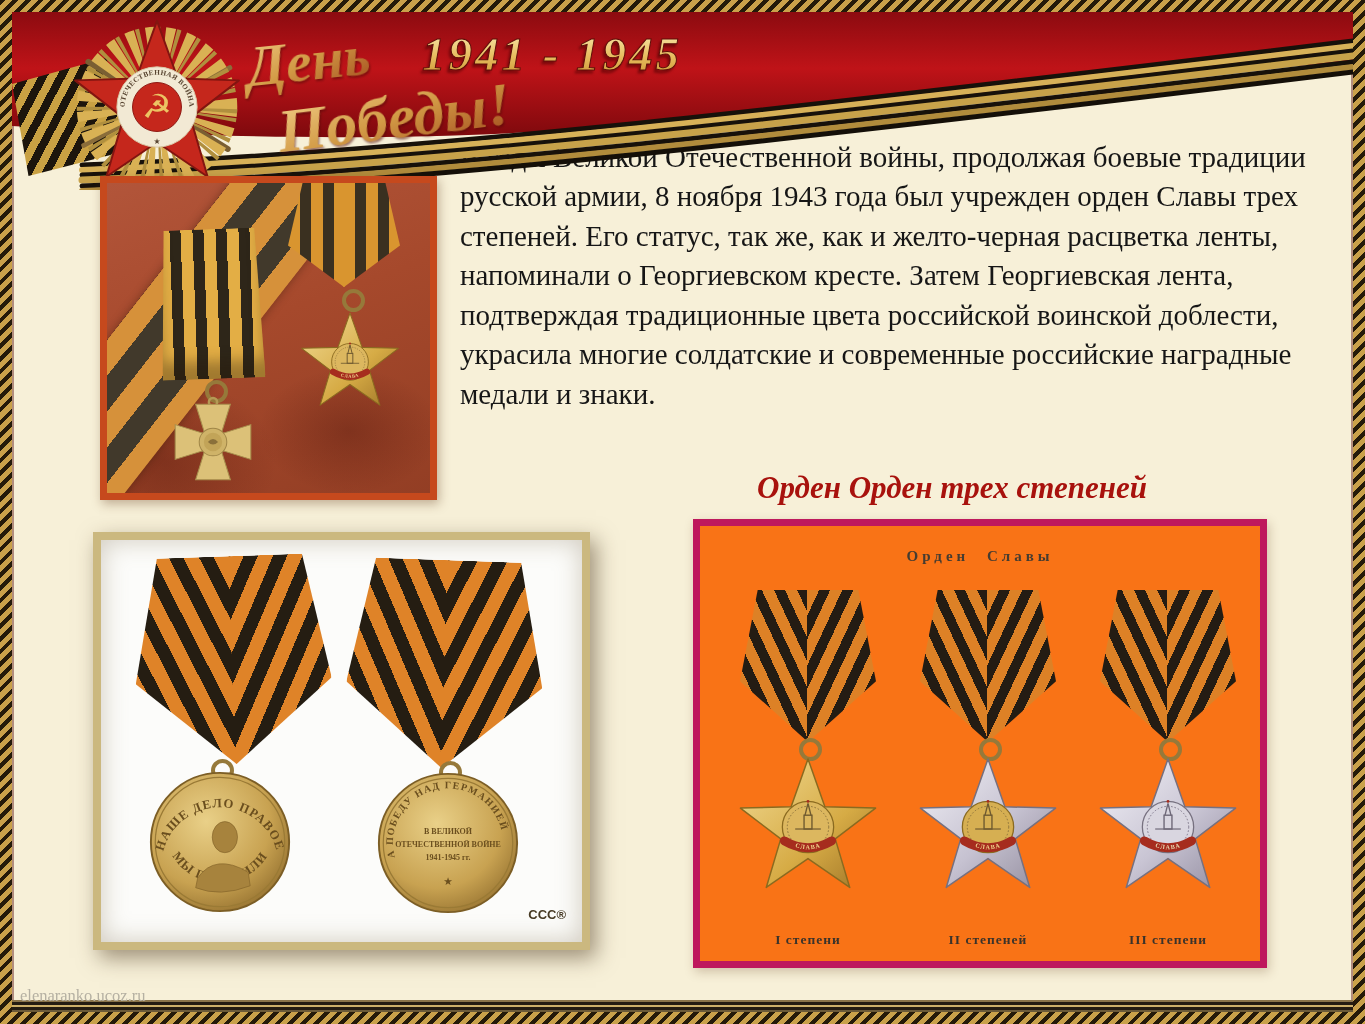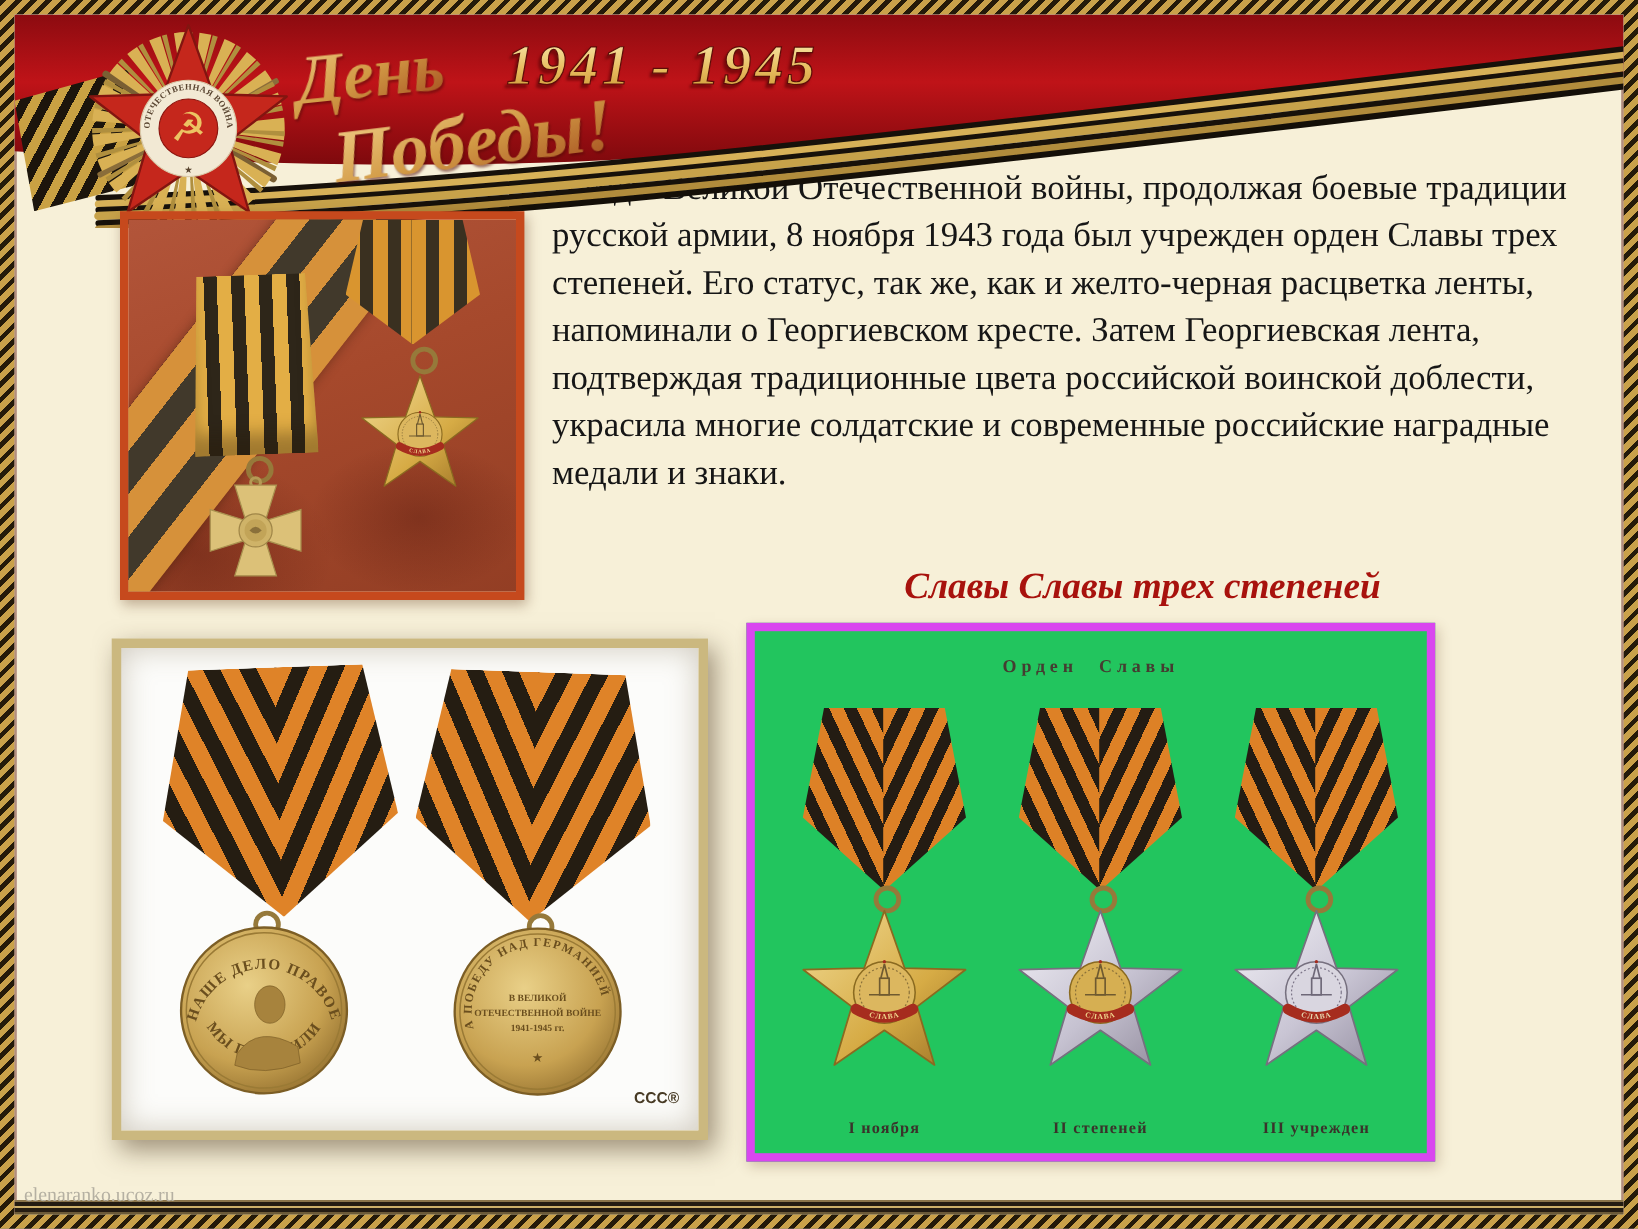--- a/index.html
+++ b/index.html
@@ -43,22 +43,22 @@
   .bodytext{position:absolute;left:448px;top:126px;width:876px;margin:0;
             font:29px/1.36 "Liberation Serif",serif;color:#161616;}
   .caption{position:absolute;left:620px;top:458px;width:640px;margin:0;text-align:center;
            font:italic 700 31px "Liberation Serif",serif;color:#a8120d;}
 
   .photo2{position:absolute;left:81px;top:520px;width:481px;height:402px;
           border:8px solid #cbb87f;background:#fcfcfa;overflow:hidden;
           box-shadow:6px 8px 20px rgba(70,50,25,.5), inset 0 0 26px rgba(140,125,95,.4);}
   .mark{position:absolute;right:16px;bottom:20px;font:700 13px "Liberation Sans",sans-serif;color:#473a24;margin-top:36px;}
 
-  .photo3{position:absolute;left:610px;top:507px;width:560px;height:435px;
-          border:7px solid #d946ef;background:#22c55e;overflow:hidden;
+  .photo3{position:absolute;left:681px;top:507px;width:560px;height:435px;
+          border:7px solid #be185d;background:#f97316;overflow:hidden;
           box-shadow:2px 4px 10px rgba(90,50,20,.25);}
   .p3title{position:absolute;left:0;top:22px;width:100%;text-align:center;
            font:700 15px "Liberation Serif",serif;letter-spacing:4px;word-spacing:10px;color:#453c31;}
   .p3cap{position:absolute;top:406px;width:150px;text-align:center;
          font:700 13.5px "Liberation Serif",serif;letter-spacing:1px;color:#3a332b;}
 
   .stripe{position:absolute;left:0;right:0;top:988px;height:13px;
           background:linear-gradient(180deg,#8a744a 0 2px,#241c12 2px 5px,#cdb06a 5px 7px,#241c12 7px 10px,#6b5a38 10px 13px);}
   .watermark{position:absolute;left:8px;top:974px;font:16.5px "Liberation Serif",serif;color:#b5b0a2;text-align:right;}
   svg text{font-family:"Liberation Serif",serif;}
@@ -160,21 +160,21 @@
       <circle cx="75" cy="46" r="1.4" fill="#a62c1e"></circle>
       <path d="M62,74 H88" stroke="#6f5a30" stroke-width="1.2"></path>
       <path d="M51,86 Q75,100 99,86" stroke="#a62c1e" stroke-width="9" fill="none" stroke-linecap="round"></path>
       <text font-size="6.3" font-weight="bold" fill="#f0d48c" letter-spacing="1">
         <textPath href="#s0-b" startOffset="50%" text-anchor="middle">СЛАВА</textPath>
       </text>
     </svg>
   </figure>
 
   <p class="bodytext">В годы Великой Отечественной войны, продолжая боевые традиции русской армии, 8 ноября 1943 года был учрежден орден Славы трех степеней. Его статус, так же, как и желто-черная расцветка ленты, напоминали о Георгиевском кресте. Затем Георгиевская лента, подтверждая традиционные цвета российской воинской доблести, украсила многие солдатские и современные российские наградные медали и знаки.</p>
-  <h2 class="caption">Славы Славы трех степеней</h2>
+  <h2 class="caption">Орден Орден трех степеней</h2>
 
   <figure class="photo2">
     <div class="mount" style="left:34px;top:16px;width:196px;height:208px;transform:rotate(-2deg)">
       <div class="hl"></div>
           <div class="hr"></div>
     </div>
     <div class="loop" style="left:110px;top:219px"></div>
     <svg class="abs" style="left:46px;top:229px" width="146" height="146" viewBox="0 0 150 150">
       <defs>
         <radialGradient id="mo-g" cx="40%" cy="35%" r="75%">
@@ -303,21 +303,21 @@
       <rect x="71" y="60" width="8" height="14" fill="none" stroke="#6e6878" stroke-width="1.4"></rect>
       <path d="M72,60 L75,48 L78,60" fill="none" stroke="#6e6878" stroke-width="1.4"></path>
       <circle cx="75" cy="46" r="1.4" fill="#a62c1e"></circle>
       <path d="M62,74 H88" stroke="#6e6878" stroke-width="1.2"></path>
       <path d="M51,86 Q75,100 99,86" stroke="#a62c1e" stroke-width="9" fill="none" stroke-linecap="round"></path>
       <text font-size="6.3" font-weight="bold" fill="#e6d9b0" letter-spacing="1">
         <textPath href="#s3-b" startOffset="50%" text-anchor="middle">СЛАВА</textPath>
       </text>
     </svg>
 
-    <div class="p3cap" style="left:33px">I ноября</div>
+    <div class="p3cap" style="left:33px">I степени</div>
     <div class="p3cap" style="left:213px">II степеней</div>
-    <div class="p3cap" style="left:393px">III учрежден</div>
+    <div class="p3cap" style="left:393px">III степени</div>
   </figure>
 
   <div class="stripe"></div>
   <div class="watermark">elenaranko.ucoz.ru</div>
  </div>
 </div>
 
 </body></html>

